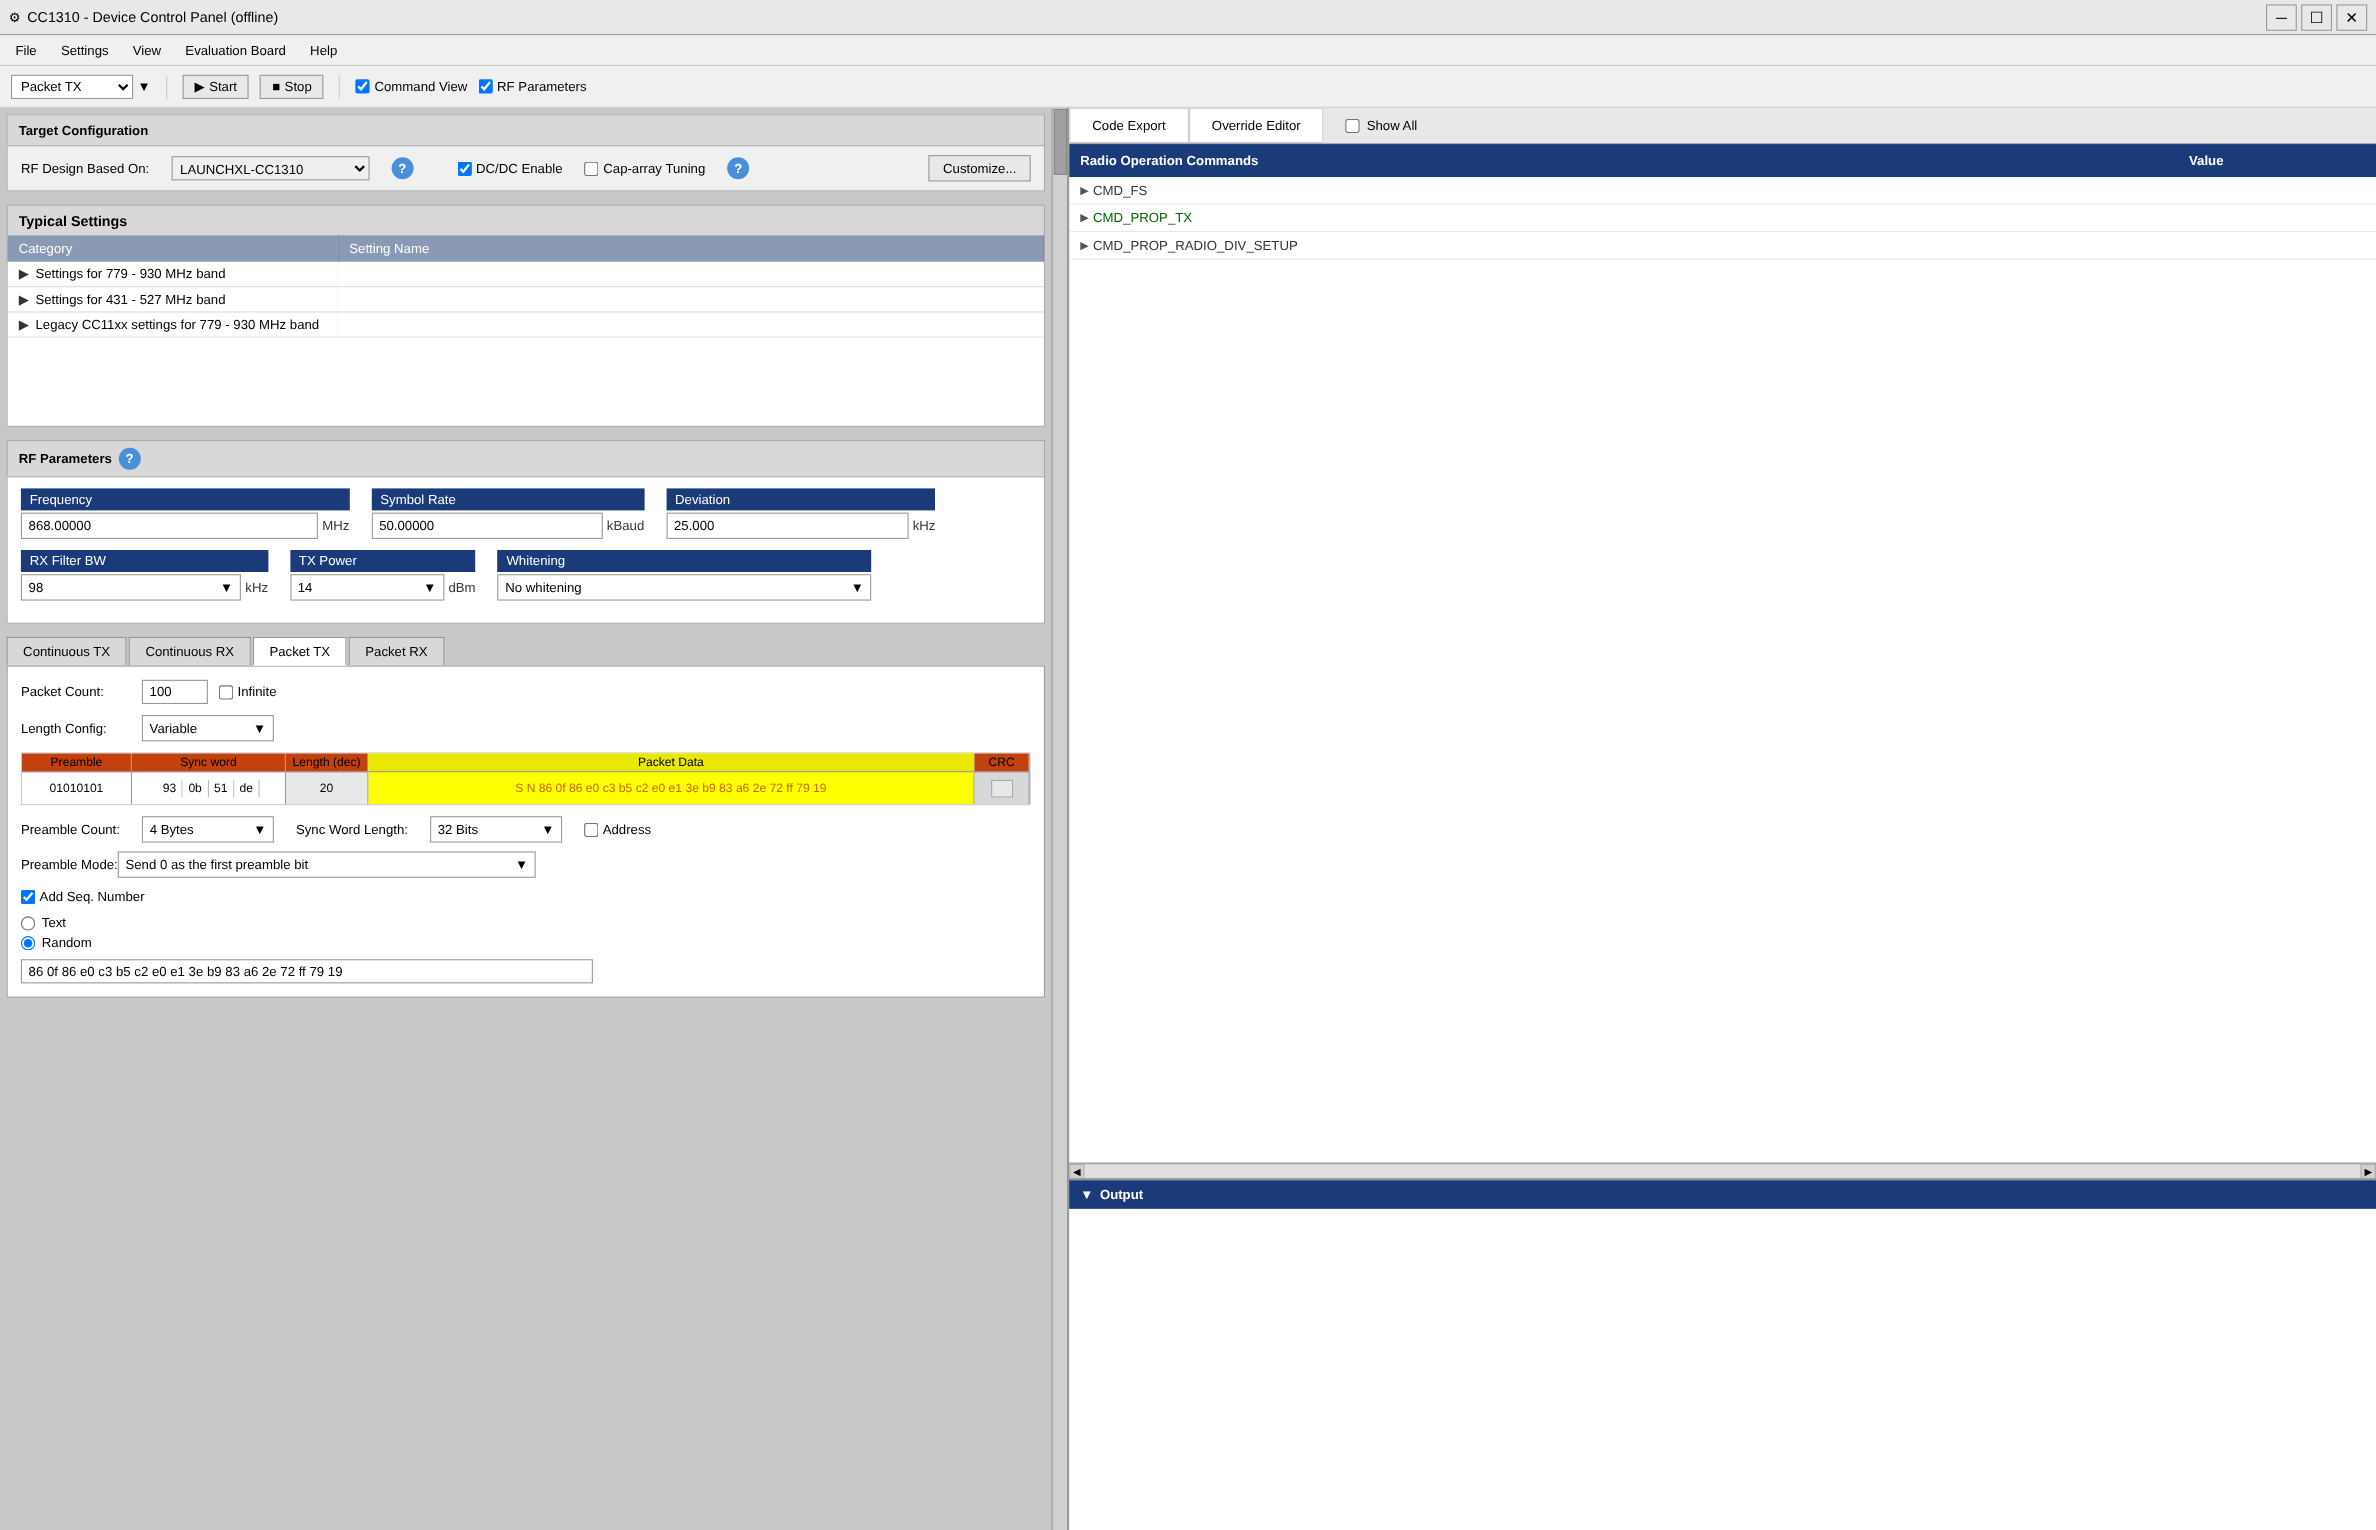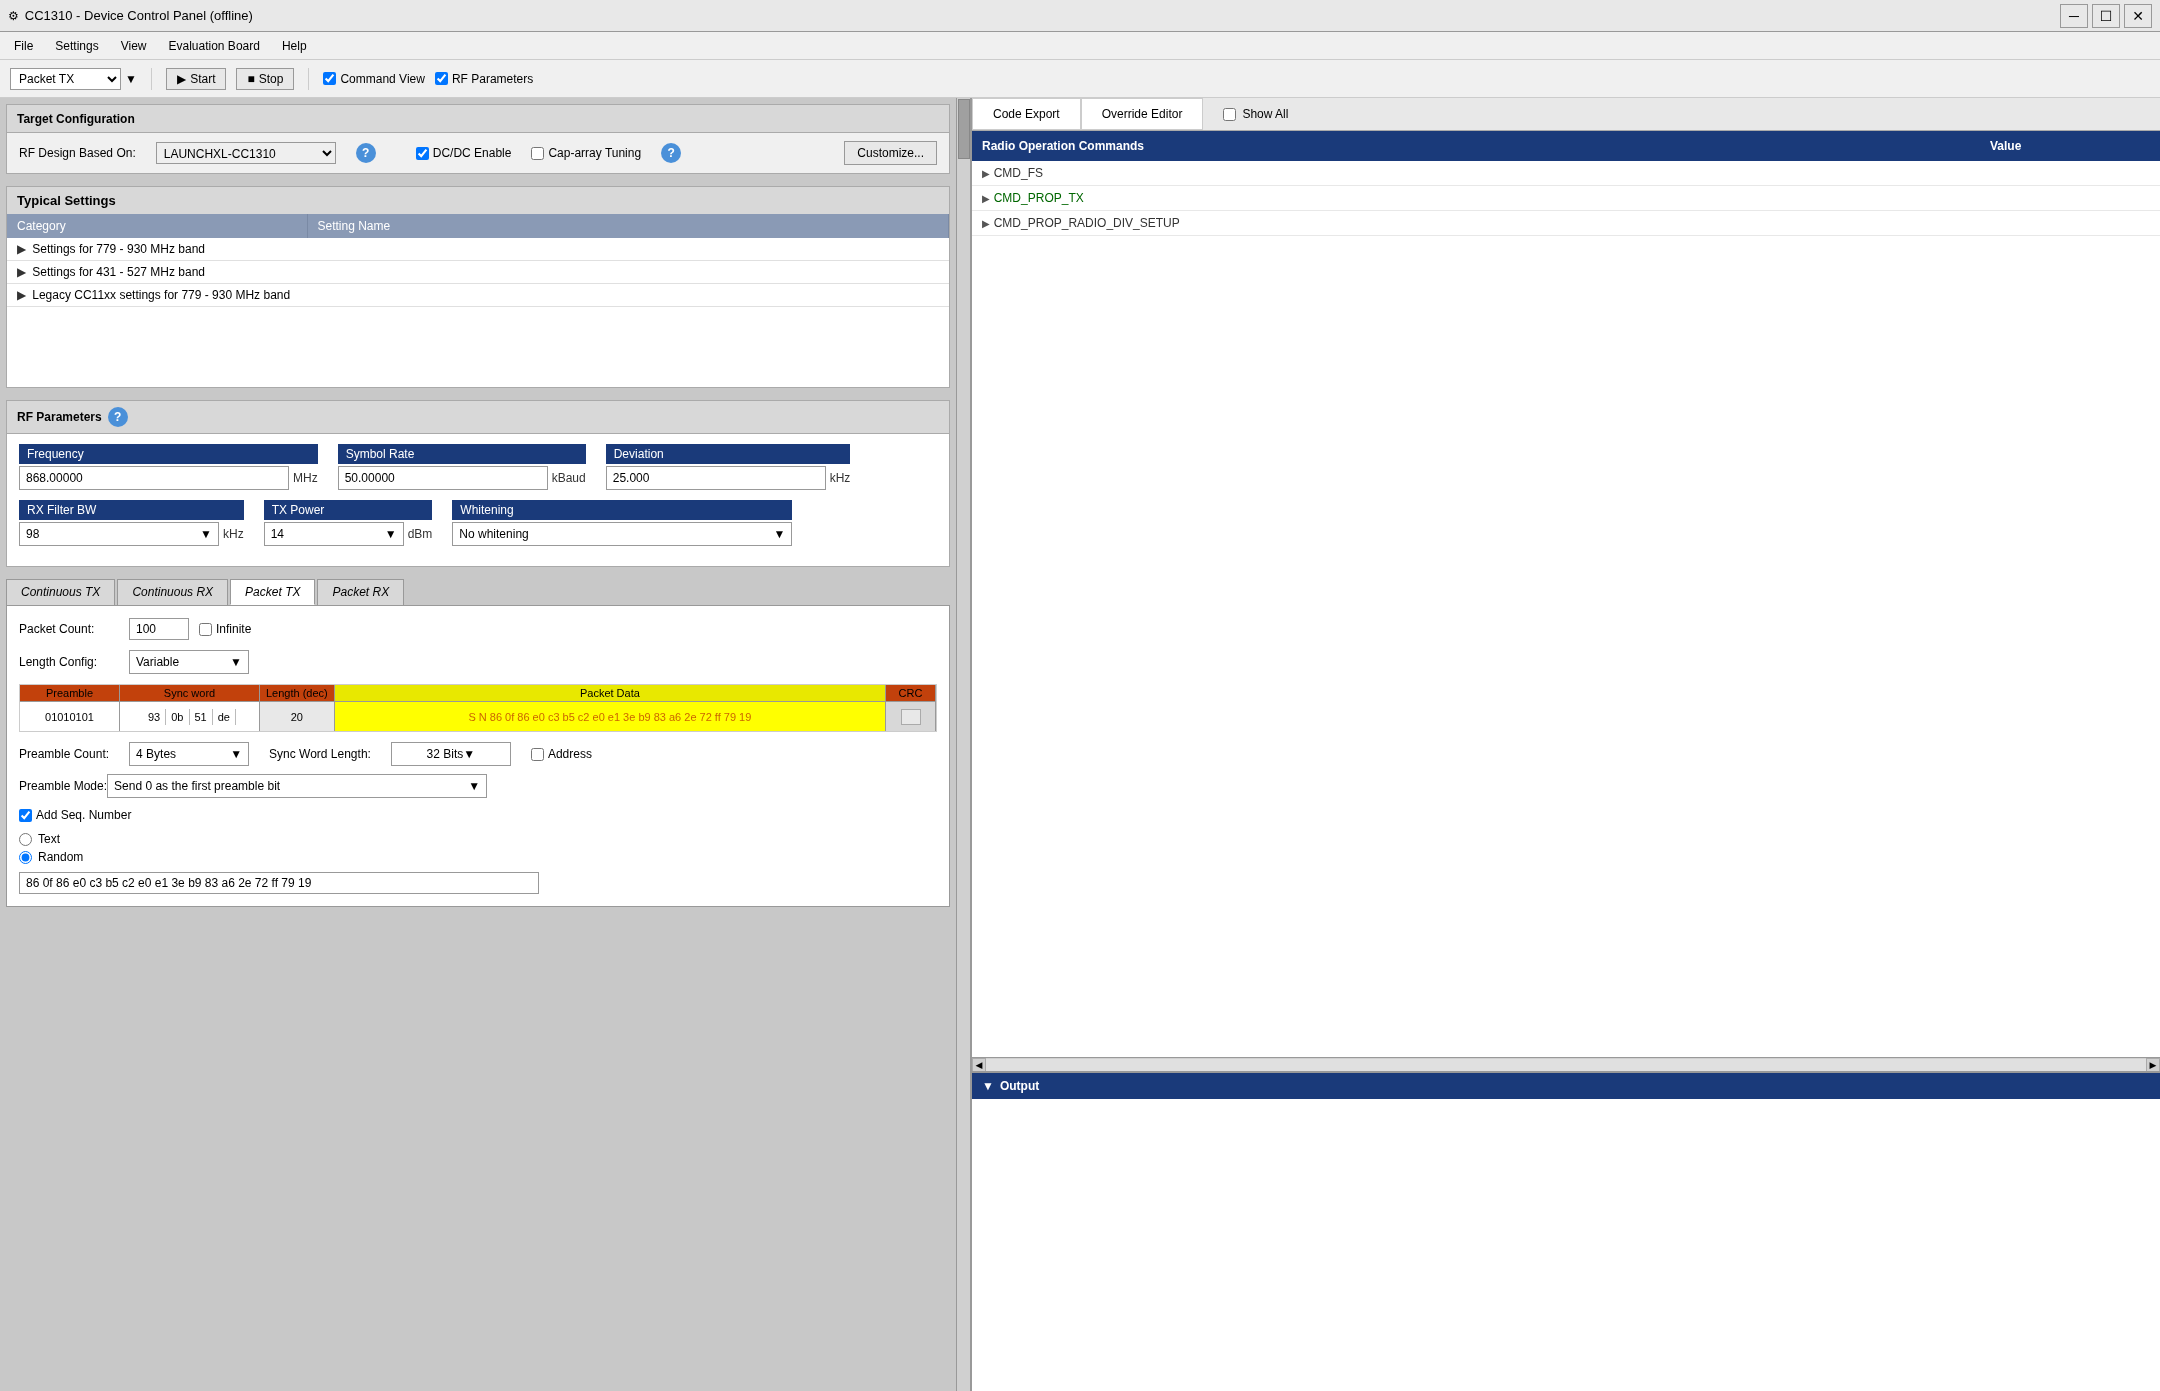--- a/index.html
+++ b/index.html
@@ -133,21 +133,20 @@
       display: flex; align-items: center; justify-content: space-between;
       min-width: 120px;
     }
 
     
     .tabs-bar {
       display: flex;
       background: #c8c8c8;
       padding: 6px 6px 0 6px;
       gap: 2px;
-      font-style: italic;
     }
     .tab {
       padding: 5px 14px;
       border: 1px solid #999;
       border-bottom: none;
       background: #d8d8d8;
       cursor: pointer;
       font-size: 12px;
     }
     .tab.active {
@@ -565,21 +564,21 @@
         </div>
       </div>
 
       <div class="bottom-row">
         <span>Preamble Count:</span>
         <div class="rf-dropdown" style="width:110px;">
           <span>4 Bytes</span>
           <span>▼</span>
         </div>
         <span>Sync Word Length:</span>
-        <div class="rf-dropdown" style="width:90px;justify-content:center;">
+        <div class="rf-dropdown" style="width:90px;">
           <span>32 Bits</span>
           <span>▼</span>
         </div>
         <label class="checkbox-label">
           <input type="checkbox" style="">
           <span>Address</span>
         </label>
       </div>
 
       <div class="preamble-mode-row">

